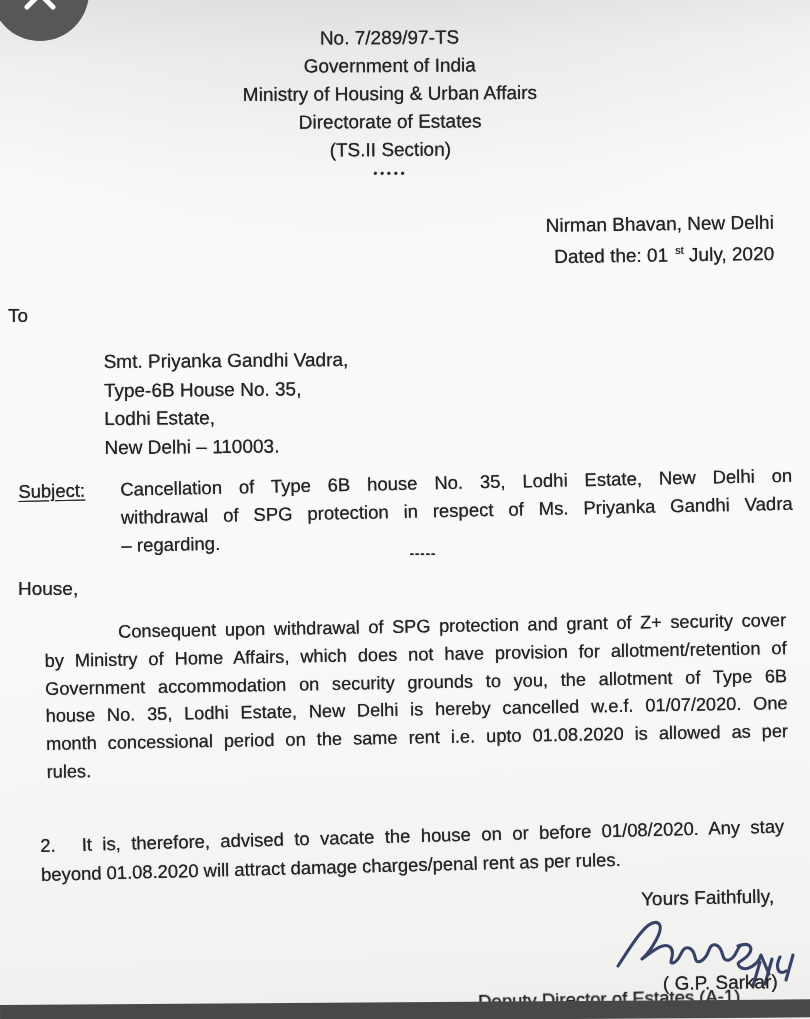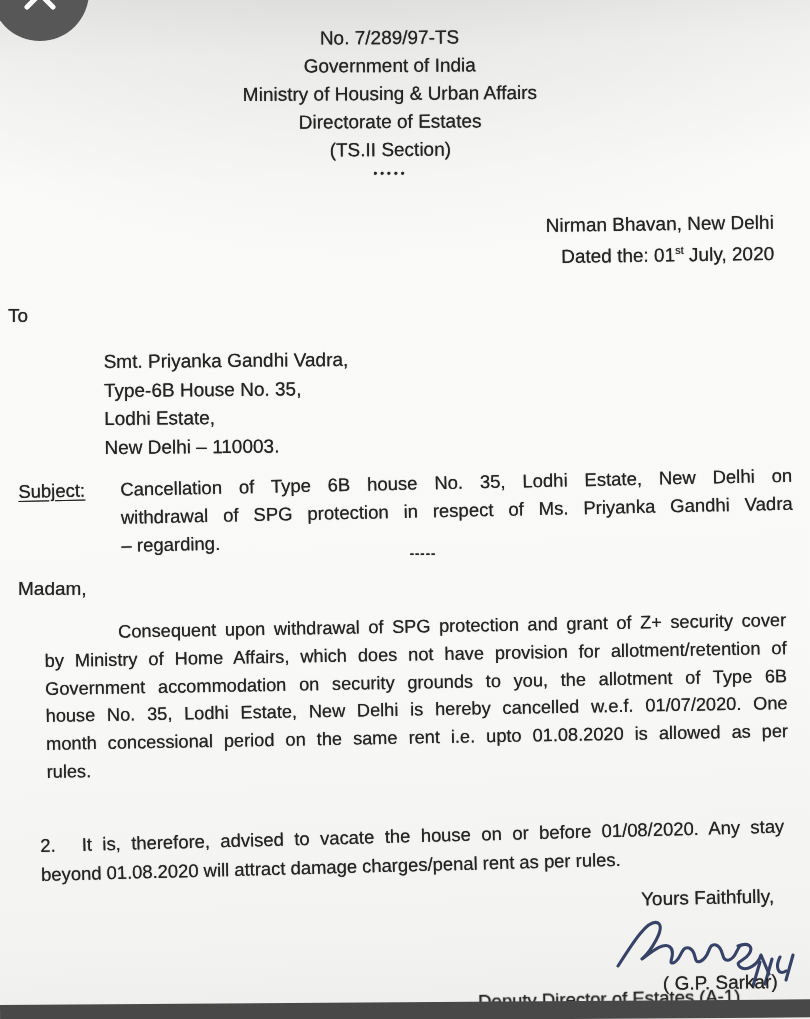--- a/index.html
+++ b/index.html
@@ -14,21 +14,21 @@
   .paper { position:absolute; inset:0; filter:blur(0.25px); }
   .t { color:#242424; text-shadow:0 0 0.8px rgba(30,30,30,0.8); }
   .abs { position:absolute; }
 
   .header-block { left:150px; top:24px; width:480px; text-align:center;
     font-size:19px; line-height:28px; transform:rotate(-0.4deg); }
   .header-dots { font-size:11px; letter-spacing:3px; line-height:14px; margin-top:2px; }
 
   .date-block { right:36px; top:211px; width:330px; text-align:right;
     font-size:19px; line-height:27px; transform:rotate(-0.8deg); }
-  .date-block sup { font-size:11px; vertical-align:super; }
+  .date-block sup { font-size:11px; vertical-align:super;margin-left:7px; }
 
   .to-label { left:8px; top:305px; font-size:19px; }
 
   .address-block { left:104px; top:347px; font-size:19px; line-height:28.6px;
     transform:rotate(-0.5deg); }
 
   .subject-row { left:18px; top:478px; width:776px; transform:rotate(-1.2deg);
     transform-origin:left top; font-size:18.5px; line-height:28px; }
   .subject-label { position:absolute; left:0; top:0; text-decoration:underline;
     text-underline-offset:3px; }
@@ -96,21 +96,21 @@
     <span class="subject-label">Subject:</span>
     <div class="subject-lines">
       <div class="jline">Cancellation of Type 6B house No. 35, Lodhi Estate, New Delhi on</div>
       <div class="jline">withdrawal of SPG protection in respect of Ms. Priyanka Gandhi Vadra</div>
       <div>– regarding.</div>
     </div>
   </div>
 
   <div class="abs sep-dots t">-----</div>
 
-  <div class="abs salutation t">Madam,</div>
+  <div class="abs salutation t">House,</div>
 
   <div class="abs para1 t">
     <div class="jline indent">Consequent upon withdrawal of SPG protection and grant of Z+ security cover</div>
     <div class="jline">by Ministry of Home Affairs, which does not have provision for allotment/retention of</div>
     <div class="jline">Government accommodation on security grounds to you, the allotment of Type 6B</div>
     <div class="jline">house No. 35, Lodhi Estate, New Delhi is hereby cancelled w.e.f. 01/07/2020. One</div>
     <div class="jline">month concessional period on the same rent i.e. upto 01.08.2020 is allowed as per</div>
     <div>rules.</div>
   </div>
 

